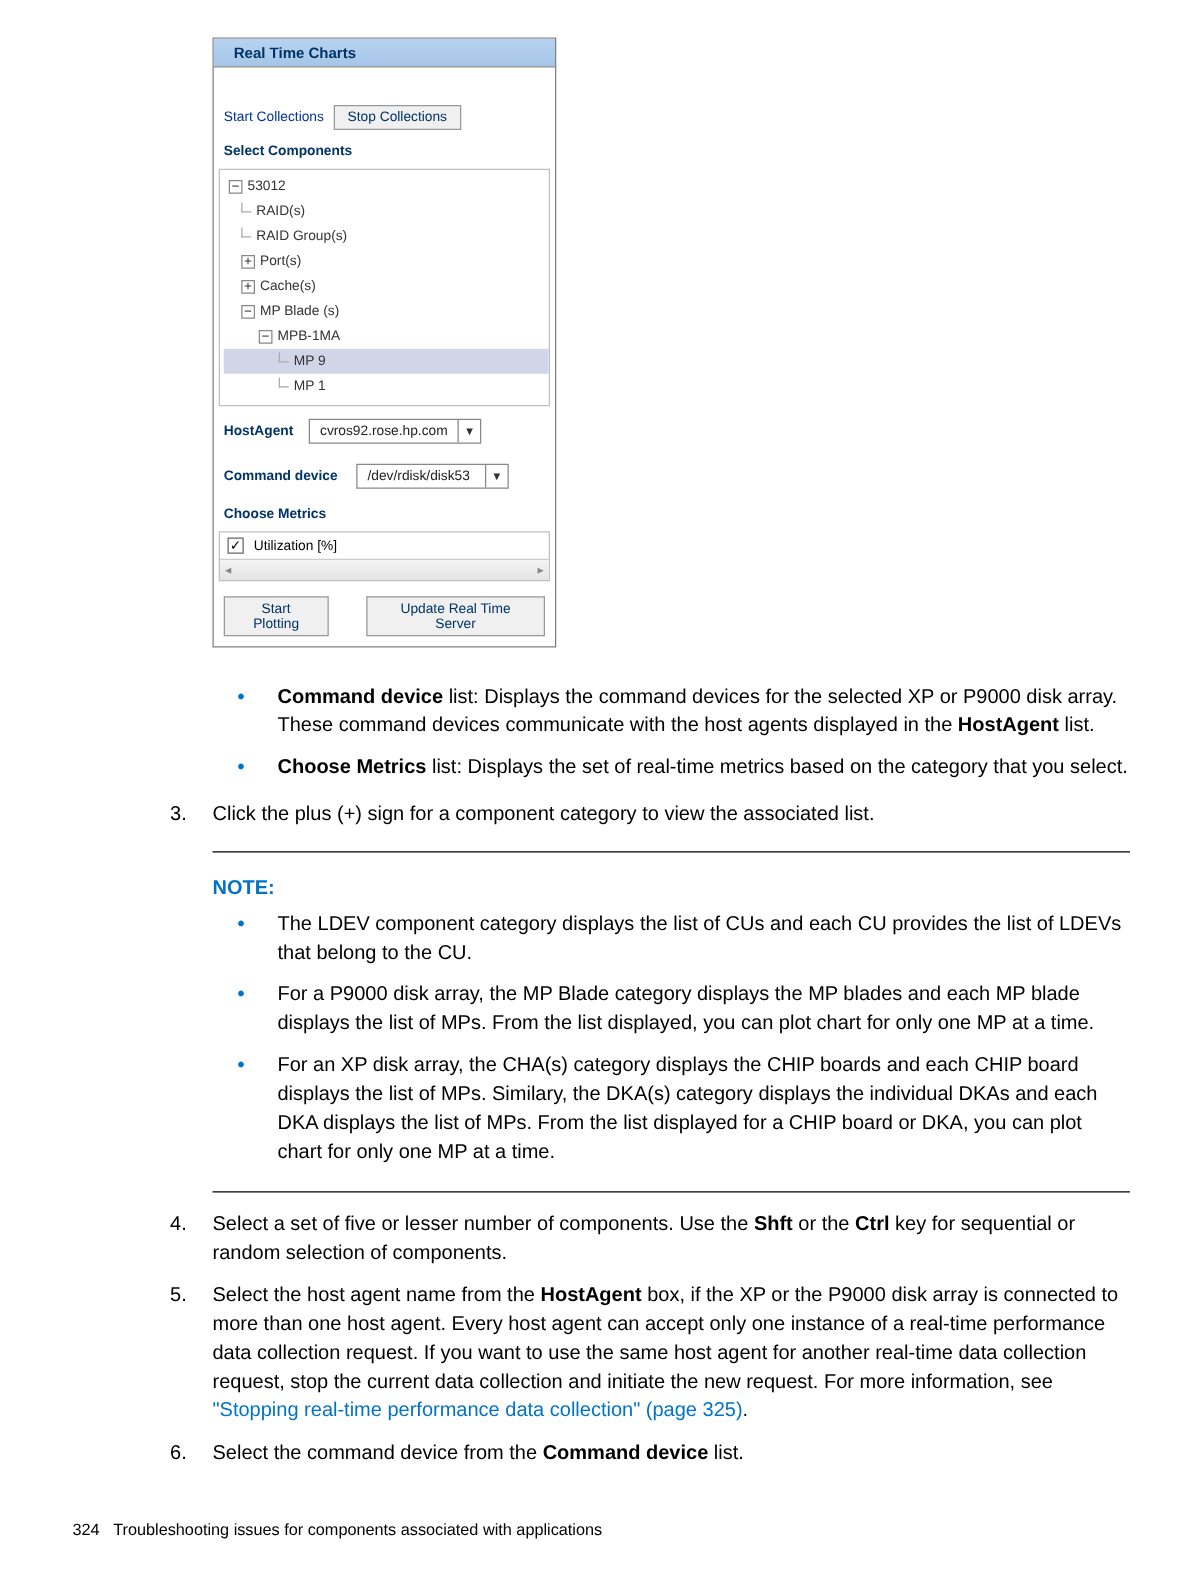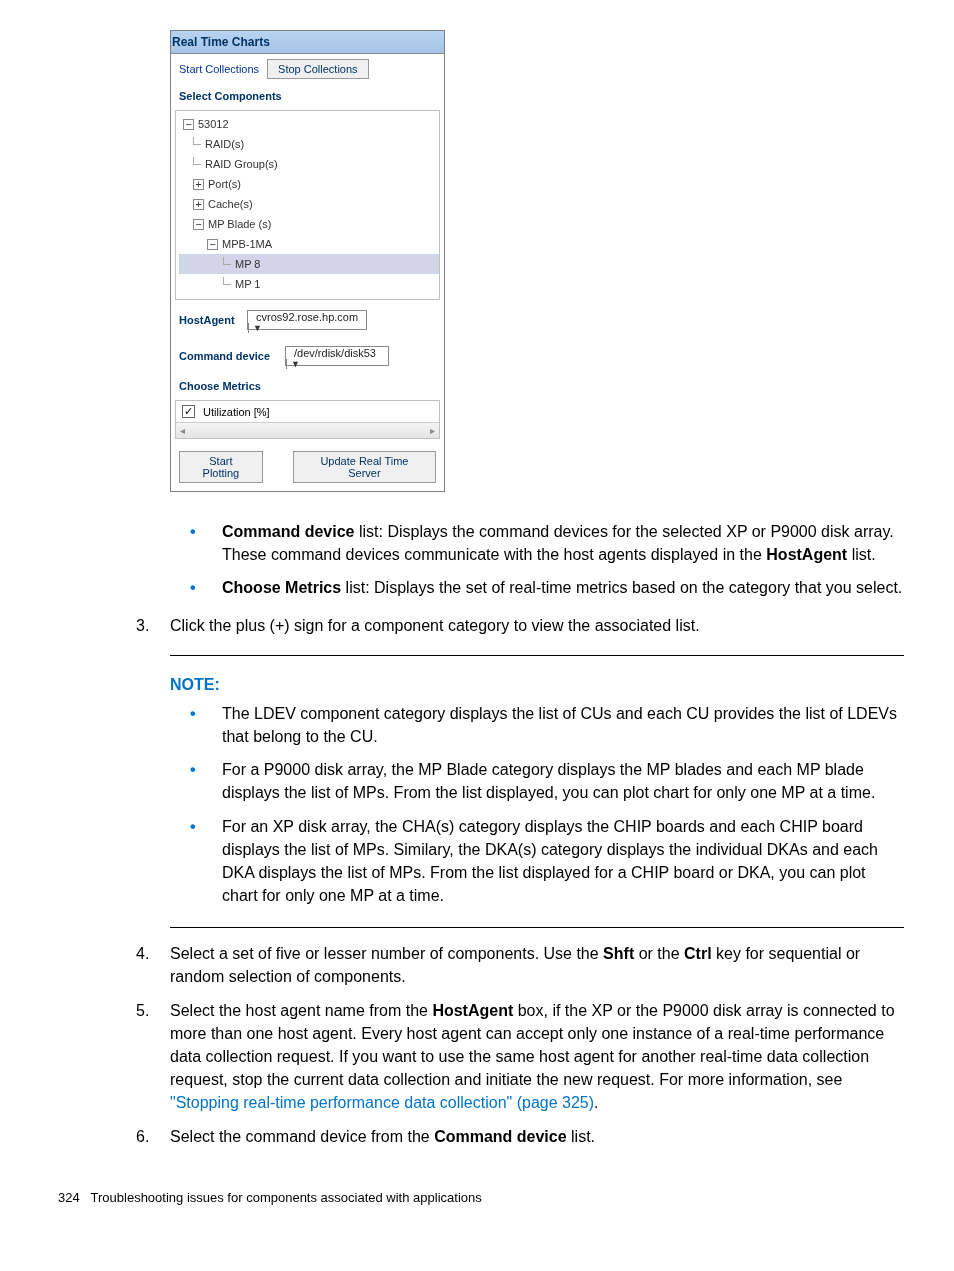--- a/index.html
+++ b/index.html
@@ -18,29 +18,30 @@
     border: 1px solid #808080;
     width: 275px;
     margin-left: 112px;
     margin-bottom: 28px;
     font-family: Verdana, Arial, sans-serif;
     font-size: 11px;
   }
   .panel-header {
     background: linear-gradient(#b8d3f0, #a5c5e8);
     color: #003366;
-    padding: 4px 1px;
+    padding: 4px 16px;
     font-weight: bold;
     font-size: 12px;
     border-bottom: 1px solid #888;
   }
   .toolbar-row {
     display: flex;
     align-items: center;
     padding: 5px 0;
+    margin-top: 25px;
   }
   .link-btn {
     color: #003399;
     font-size: 11px;
     padding: 2px 8px;
     cursor: pointer;
     text-decoration: none;
   }
   .ui-btn {
     font-size: 11px;
@@ -101,25 +102,25 @@
     display: flex;
     align-items: center;
     padding: 8px 8px;
     font-size: 11px;
     color: #003366;
   }
   .form-row .lbl { font-weight: bold; min-width: 68px; }
   .form-row.cd .lbl { min-width: 106px; }
   .select-ctl {
     display: inline-flex;
+    align-items: center;
     border: 1px solid #888;
     height: 20px;
     font-size: 11px;
     color: #222;
-    flex-direction: column;
   }
   .select-ctl .sel-text { padding: 0 8px; min-width: 102px; }
   .select-ctl .sel-arrow {
     width: 18px;
     height: 100%;
     display: flex;
     align-items: center;
     justify-content: center;
     border-left: 1px solid #888;
     font-size: 9px;
@@ -275,21 +276,21 @@
       <div class="tree-row ind1">
         <span class="tree-toggle">−</span>
         <span>MP Blade (s)</span>
       </div>
       <div class="tree-row ind2">
         <span class="tree-toggle">−</span>
         <span>MPB-1MA</span>
       </div>
       <div class="tree-row ind3 sel">
         <span class="tree-tick"></span>
-        <span>MP 8</span>
+        <span>MP 9</span>
       </div>
       <div class="tree-row ind3">
         <span class="tree-tick"></span>
         <span>MP 1</span>
       </div>
     </div>
 
     <div class="form-row">
       <span class="lbl">HostAgent</span>
       <span class="select-ctl">

